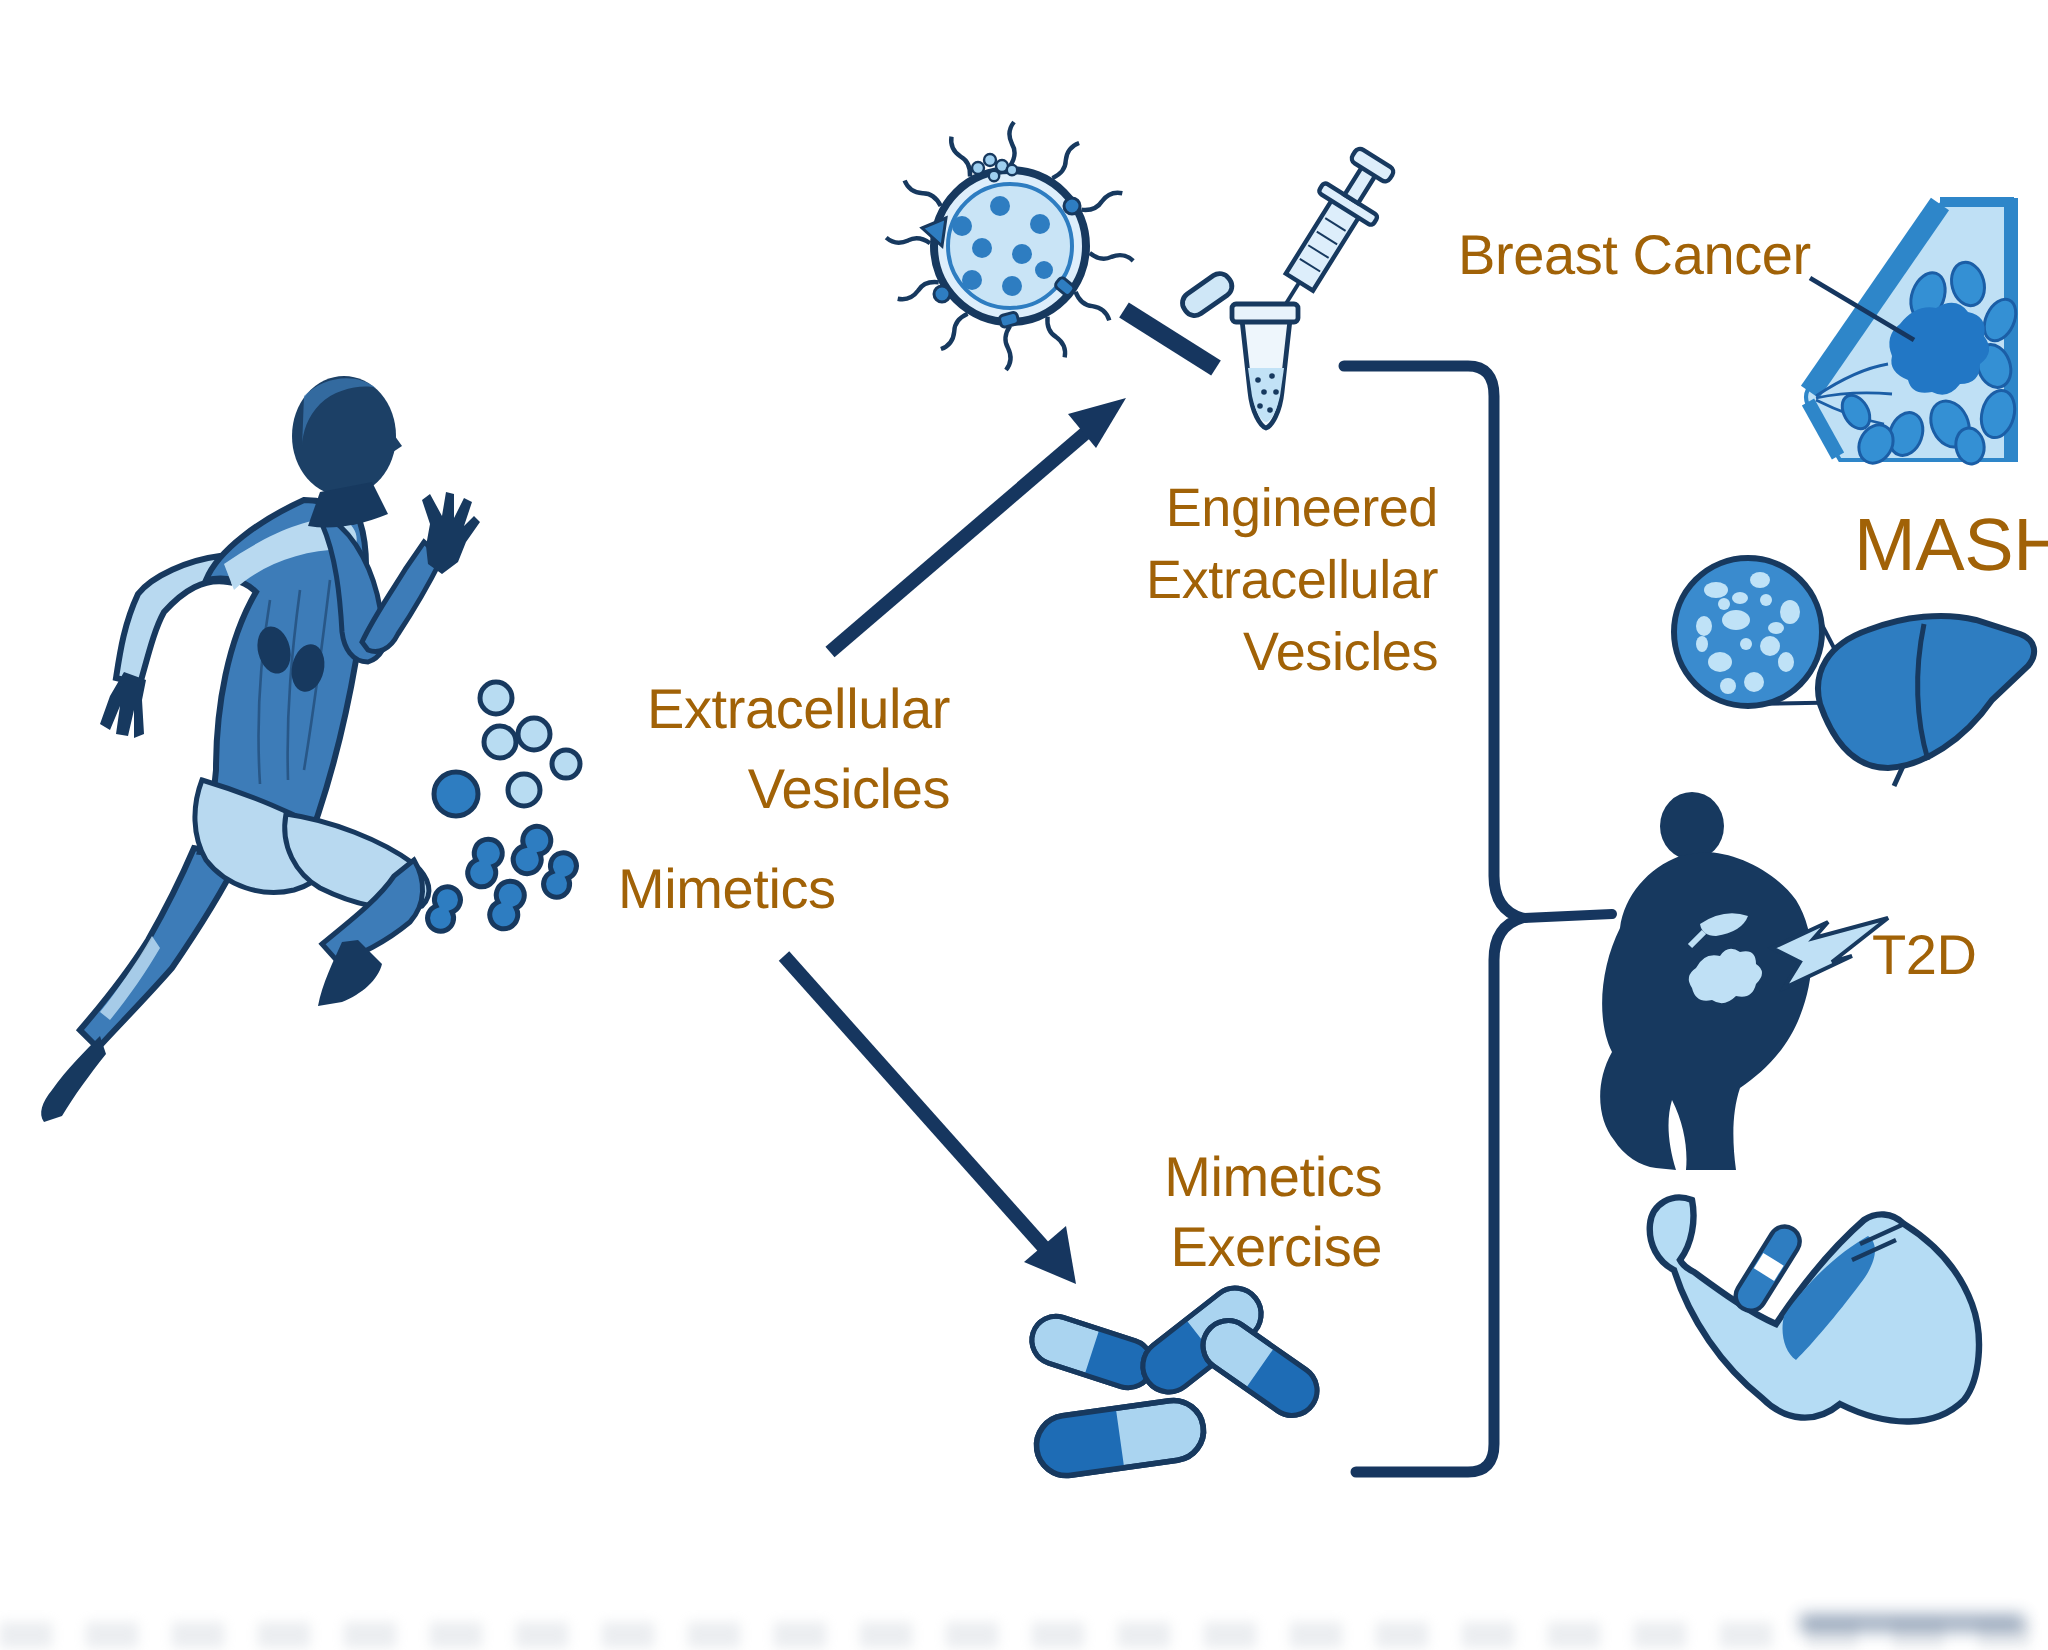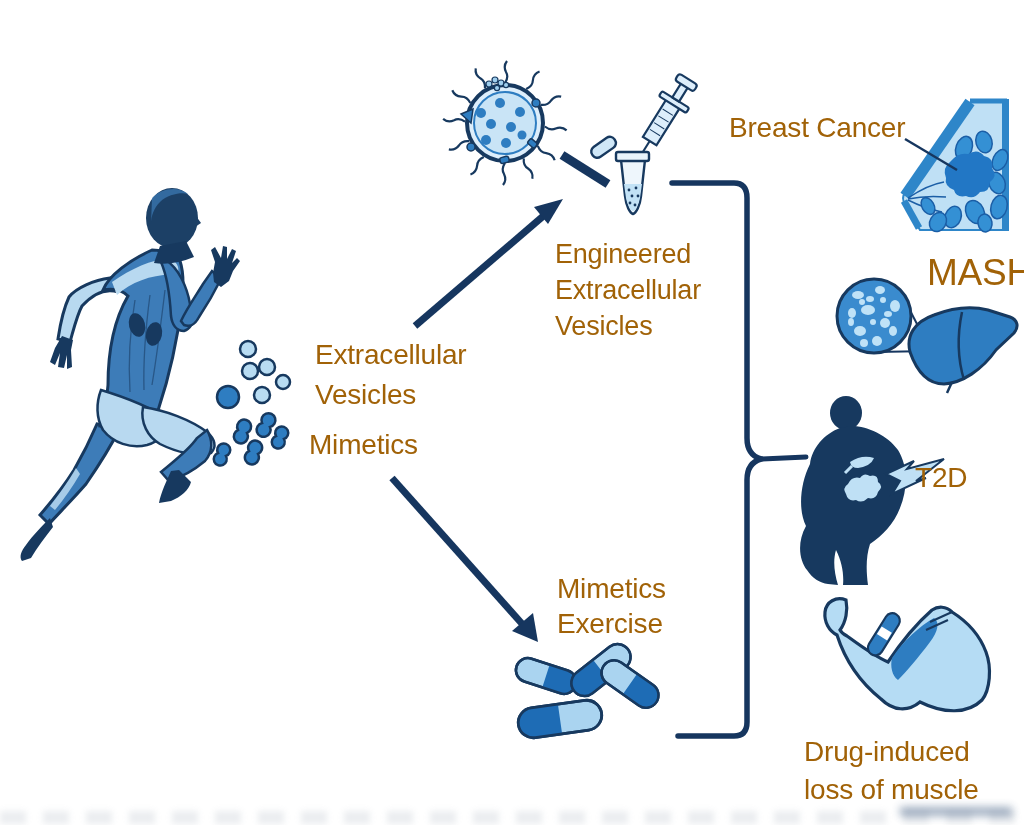--- a/index.html
+++ b/index.html
@@ -2,21 +2,21 @@
 <html><head>
 <meta charset="utf-8">
 <style>
   html,body{margin:0;padding:0;background:#fff;}
   .canvas{position:relative;width:1024px;height:825px;background:#ffffff;overflow:hidden;
           font-family:"Liberation Sans", sans-serif;}
   .art{position:absolute;left:0;top:0;width:1024px;height:825px;}
   .label{position:absolute;color:#a16207;font-size:28px;letter-spacing:-0.2px;
          font-weight:500;white-space:nowrap;}
   .label span{display:block;line-height:var(--lh,34px);}
-  .center{text-align:left;}
+  .center{text-align:right;}
   .artifact{position:absolute;left:0;top:811px;width:1024px;height:13px;opacity:.32;
             filter:blur(3px);
             background:repeating-linear-gradient(90deg,#c2c9d2 0 26px,rgba(255,255,255,0) 26px 43px);}
   .smudge{position:absolute;left:900px;top:807px;width:112px;height:9px;background:#2a4a74;
           opacity:.45;filter:blur(4px);}
 </style>
 </head>
 <body>
 
 <div class="canvas">
@@ -282,30 +282,26 @@
 </div>
 
 <div class="label" style="left:729px;top:111px">
   <span>Breast Cancer</span>
 </div>
 
 <div class="label" style="left:927px;top:256px;font-size:37px">
   <span>MASH</span>
 </div>
 
-<div class="label" style="left:915px;top:461px">
+<div class="label" style="left:936px;top:461px">
   <span>T2D</span>
 </div>
 
 <div class="label center" style="left:557px;top:571px;width:134px;--lh:35px">
   <span>Mimetics</span>
   <span>Exercise</span>
 </div>
 
-<div class="label" style="left:804px;top:733px;--lh:38px;font-size:28px">
-  <span>Drug-induced</span>
-  <span>loss of muscle</span>
-</div>
 
 <div class="artifact"></div>
 <div class="smudge"></div>
 
 </div>
 
 </body></html>

